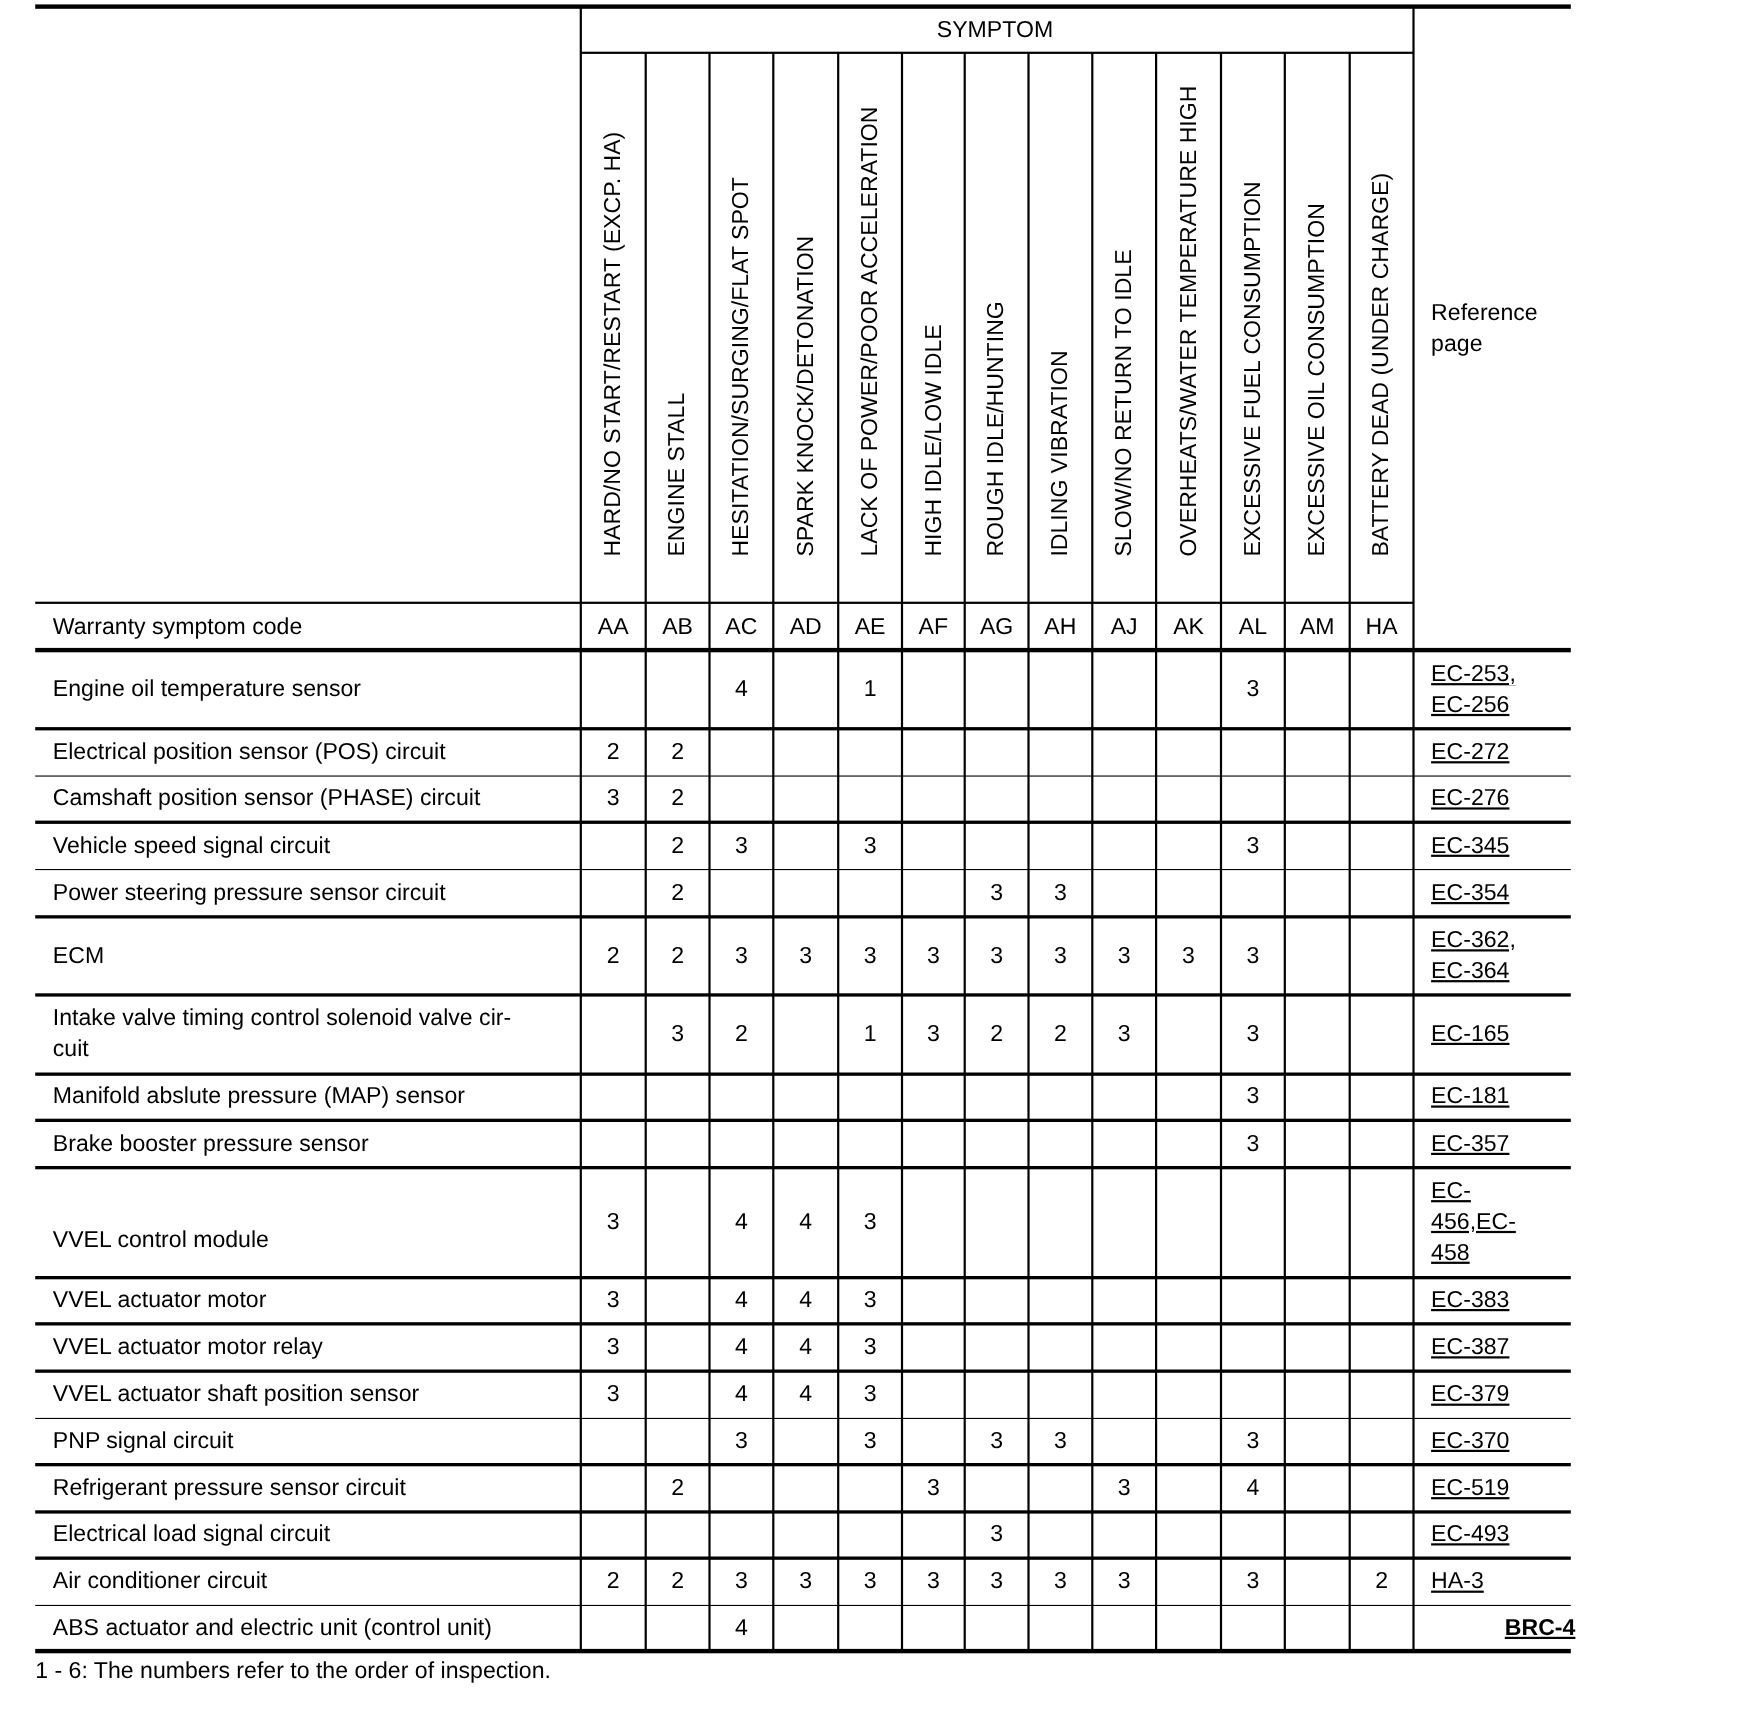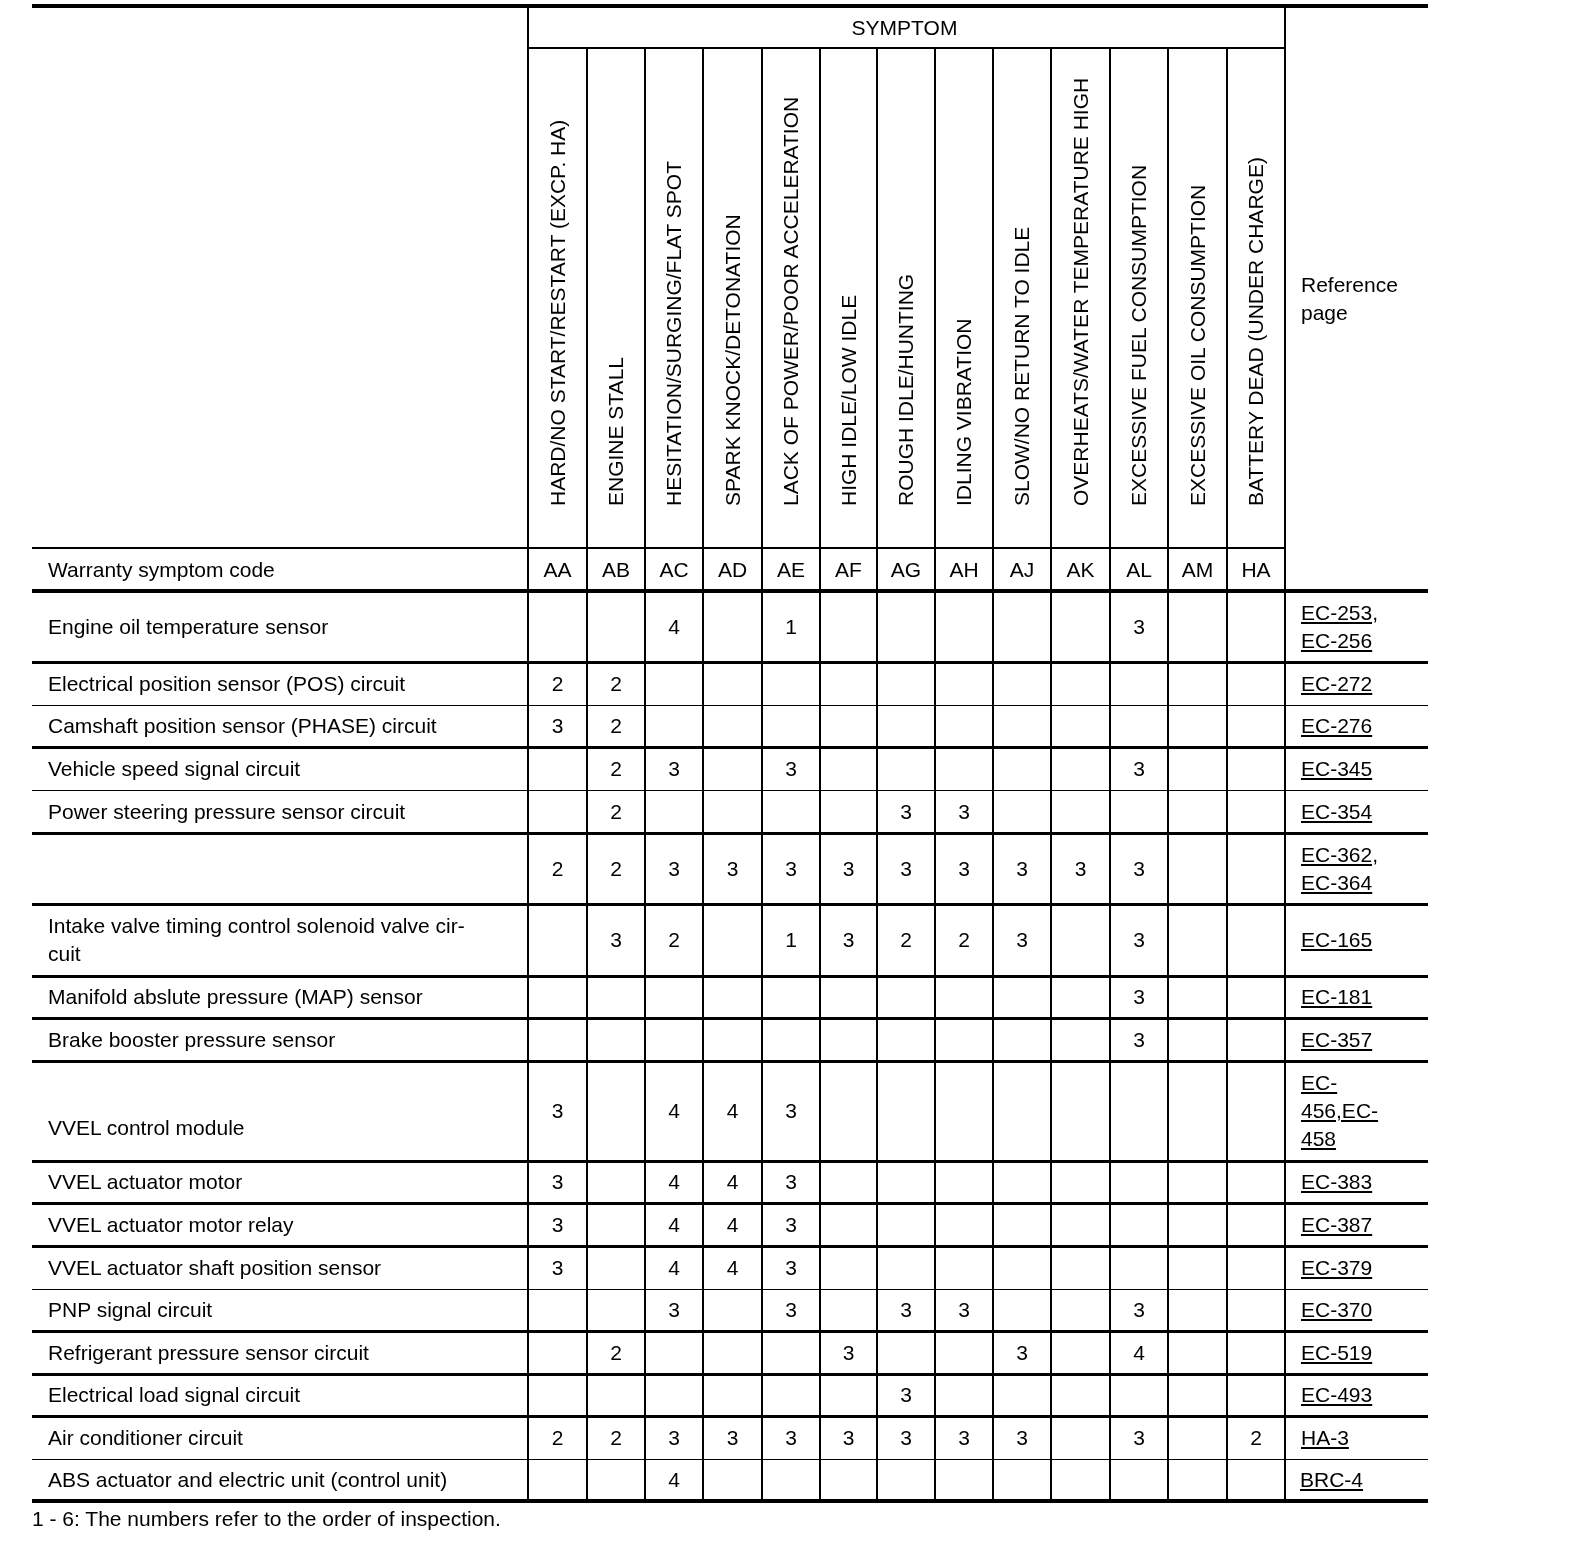--- a/index.html
+++ b/index.html
@@ -158,20 +158,21 @@
     <div class="cell num" style="left: 877px; width: 58px; top: 790px; height: 43px;">3</div>
     <div class="cell num" style="left: 935px; width: 58px; top: 790px; height: 43px;">3</div>
     <div class="cell num" style="left: 993px; width: 58px; top: 790px; height: 43px;"></div>
     <div class="cell num" style="left: 1051px; width: 59px; top: 790px; height: 43px;"></div>
     <div class="cell num" style="left: 1110px; width: 58px; top: 790px; height: 43px;"></div>
     <div class="cell num" style="left: 1168px; width: 59px; top: 790px; height: 43px;"></div>
     <div class="cell num" style="left: 1227px; width: 58px; top: 790px; height: 43px;"></div>
     <div class="cell ref" style="left: 1285px; width: 143px; top: 790px; height: 43px; flex-direction: column; align-items: flex-start; justify-content: center;">
       <span style="cursor: pointer;">EC-354</span>
     </div>
+    <div class="cell lbl" style="left: 32px; width: 496px; top: 833px; height: 71px; padding-right: 14px; white-space: pre-line;">ECM</div>
     <div class="cell num" style="left: 528px; width: 59px; top: 833px; height: 71px;">2</div>
     <div class="cell num" style="left: 587px; width: 58px; top: 833px; height: 71px;">2</div>
     <div class="cell num" style="left: 645px; width: 58px; top: 833px; height: 71px;">3</div>
     <div class="cell num" style="left: 703px; width: 59px; top: 833px; height: 71px;">3</div>
     <div class="cell num" style="left: 762px; width: 58px; top: 833px; height: 71px;">3</div>
     <div class="cell num" style="left: 820px; width: 57px; top: 833px; height: 71px;">3</div>
     <div class="cell num" style="left: 877px; width: 58px; top: 833px; height: 71px;">3</div>
     <div class="cell num" style="left: 935px; width: 58px; top: 833px; height: 71px;">3</div>
     <div class="cell num" style="left: 993px; width: 58px; top: 833px; height: 71px;">3</div>
     <div class="cell num" style="left: 1051px; width: 59px; top: 833px; height: 71px;">3</div>
@@ -379,21 +380,21 @@
     <div class="cell num" style="left: 703px; width: 59px; top: 1459px; height: 42px;"></div>
     <div class="cell num" style="left: 762px; width: 58px; top: 1459px; height: 42px;"></div>
     <div class="cell num" style="left: 820px; width: 57px; top: 1459px; height: 42px;"></div>
     <div class="cell num" style="left: 877px; width: 58px; top: 1459px; height: 42px;"></div>
     <div class="cell num" style="left: 935px; width: 58px; top: 1459px; height: 42px;"></div>
     <div class="cell num" style="left: 993px; width: 58px; top: 1459px; height: 42px;"></div>
     <div class="cell num" style="left: 1051px; width: 59px; top: 1459px; height: 42px;"></div>
     <div class="cell num" style="left: 1110px; width: 58px; top: 1459px; height: 42px;"></div>
     <div class="cell num" style="left: 1168px; width: 59px; top: 1459px; height: 42px;"></div>
     <div class="cell num" style="left: 1227px; width: 58px; top: 1459px; height: 42px;"></div>
-    <div class="cell ref" style="left: 1284px; width: 143px; top: 1459px; height: 42px; flex-direction: column; align-items: flex-start; justify-content: center;">
+    <div class="cell ref" style="left: 1352px; width: 143px; top: 1459px; height: 42px; flex-direction: column; align-items: flex-start; justify-content: center; font-weight: bold;">
       <span style="cursor: pointer;">BRC-4</span>
     </div>
     <div class="hline" style="left: 32px; width: 1396px; top: 589px; height: 4px;"></div>
     <div class="hline" style="left: 32px; width: 1396px; top: 661px; height: 3px;"></div>
     <div class="hline" style="left: 32px; width: 1396px; top: 705px; height: 1px;"></div>
     <div class="hline" style="left: 32px; width: 1396px; top: 746px; height: 3px;"></div>
     <div class="hline" style="left: 32px; width: 1396px; top: 790px; height: 1px;"></div>
     <div class="hline" style="left: 32px; width: 1396px; top: 832px; height: 3px;"></div>
     <div class="hline" style="left: 32px; width: 1396px; top: 903px; height: 3px;"></div>
     <div class="hline" style="left: 32px; width: 1396px; top: 975px; height: 3px;"></div>

